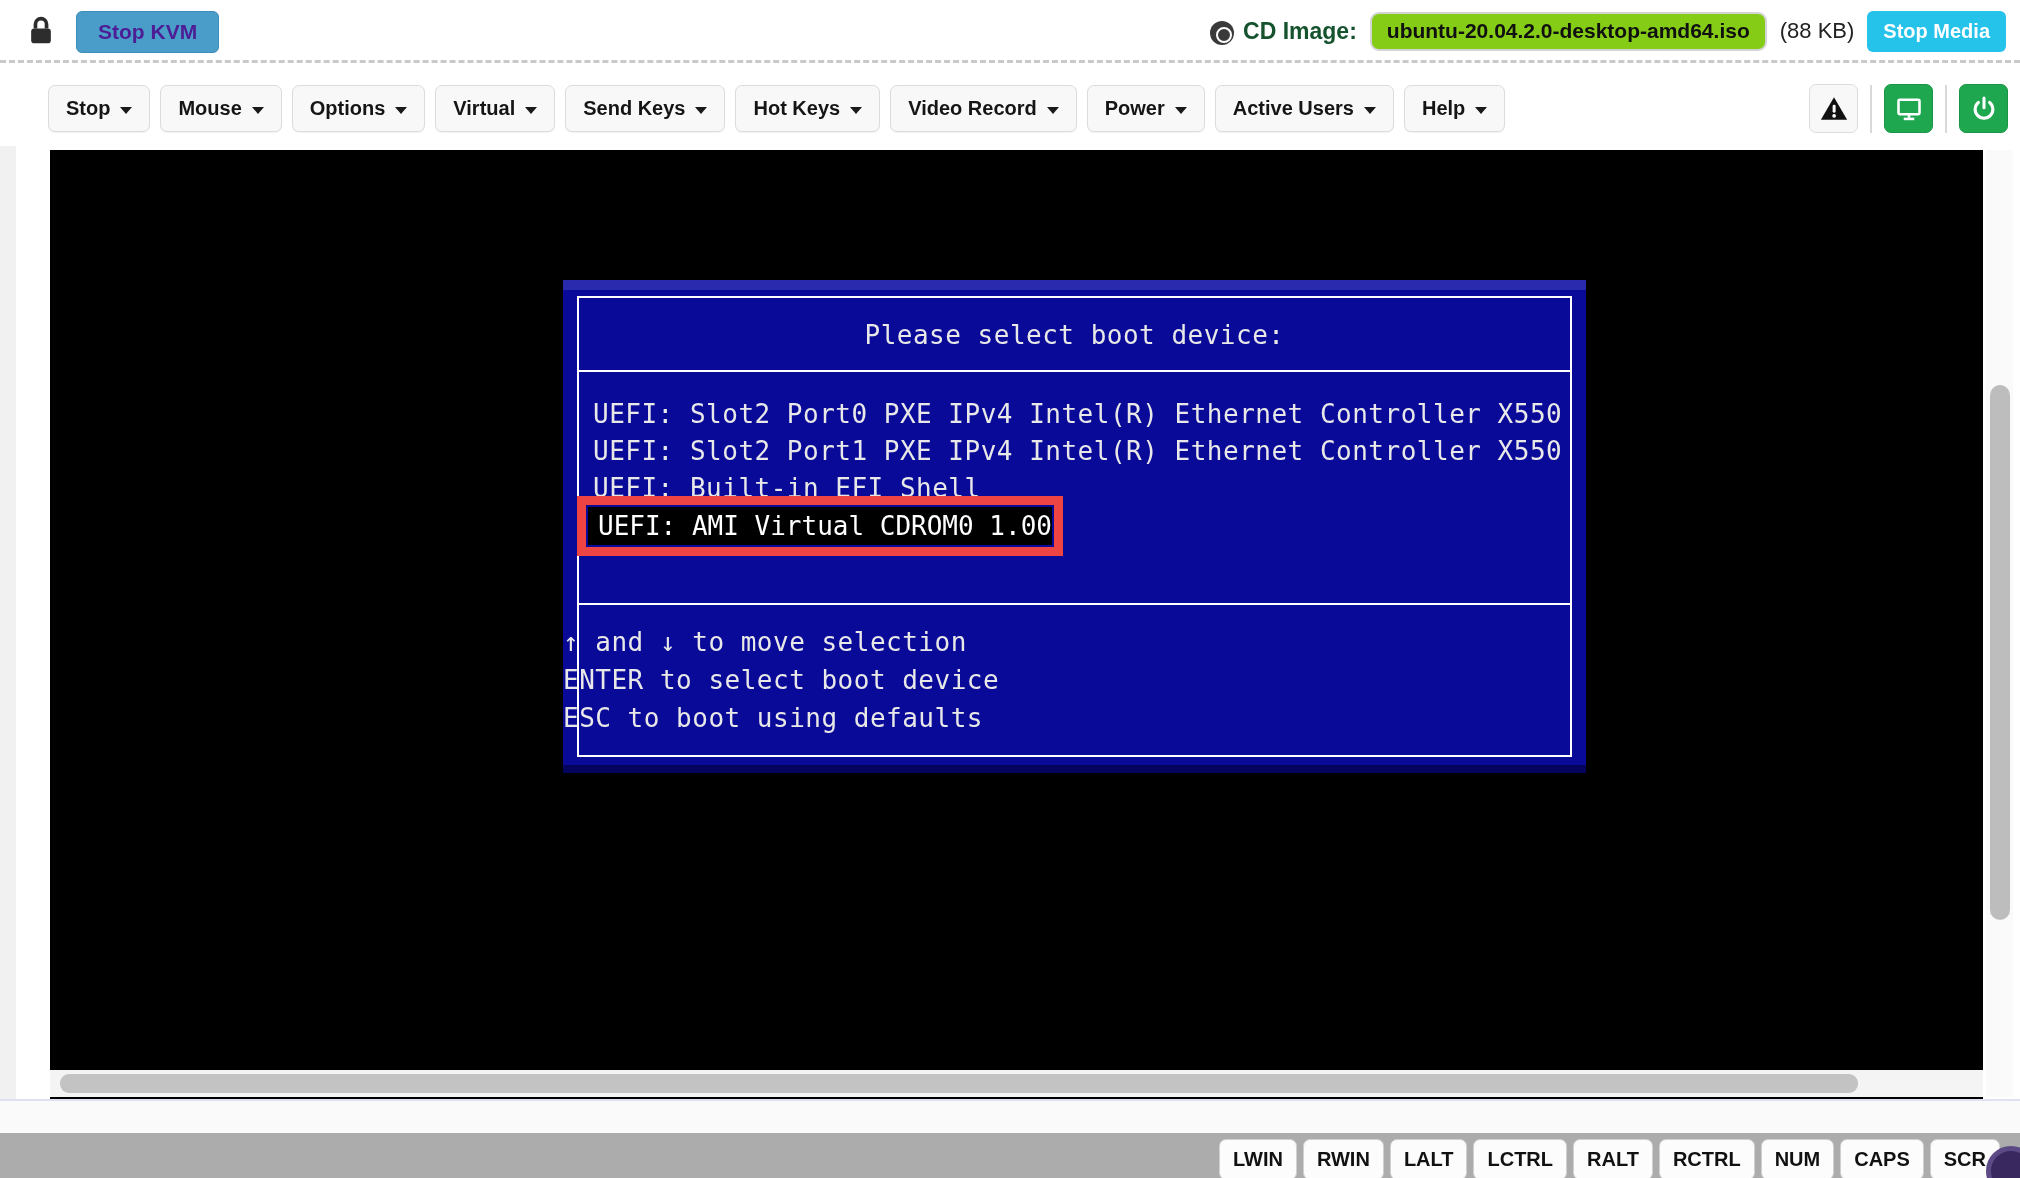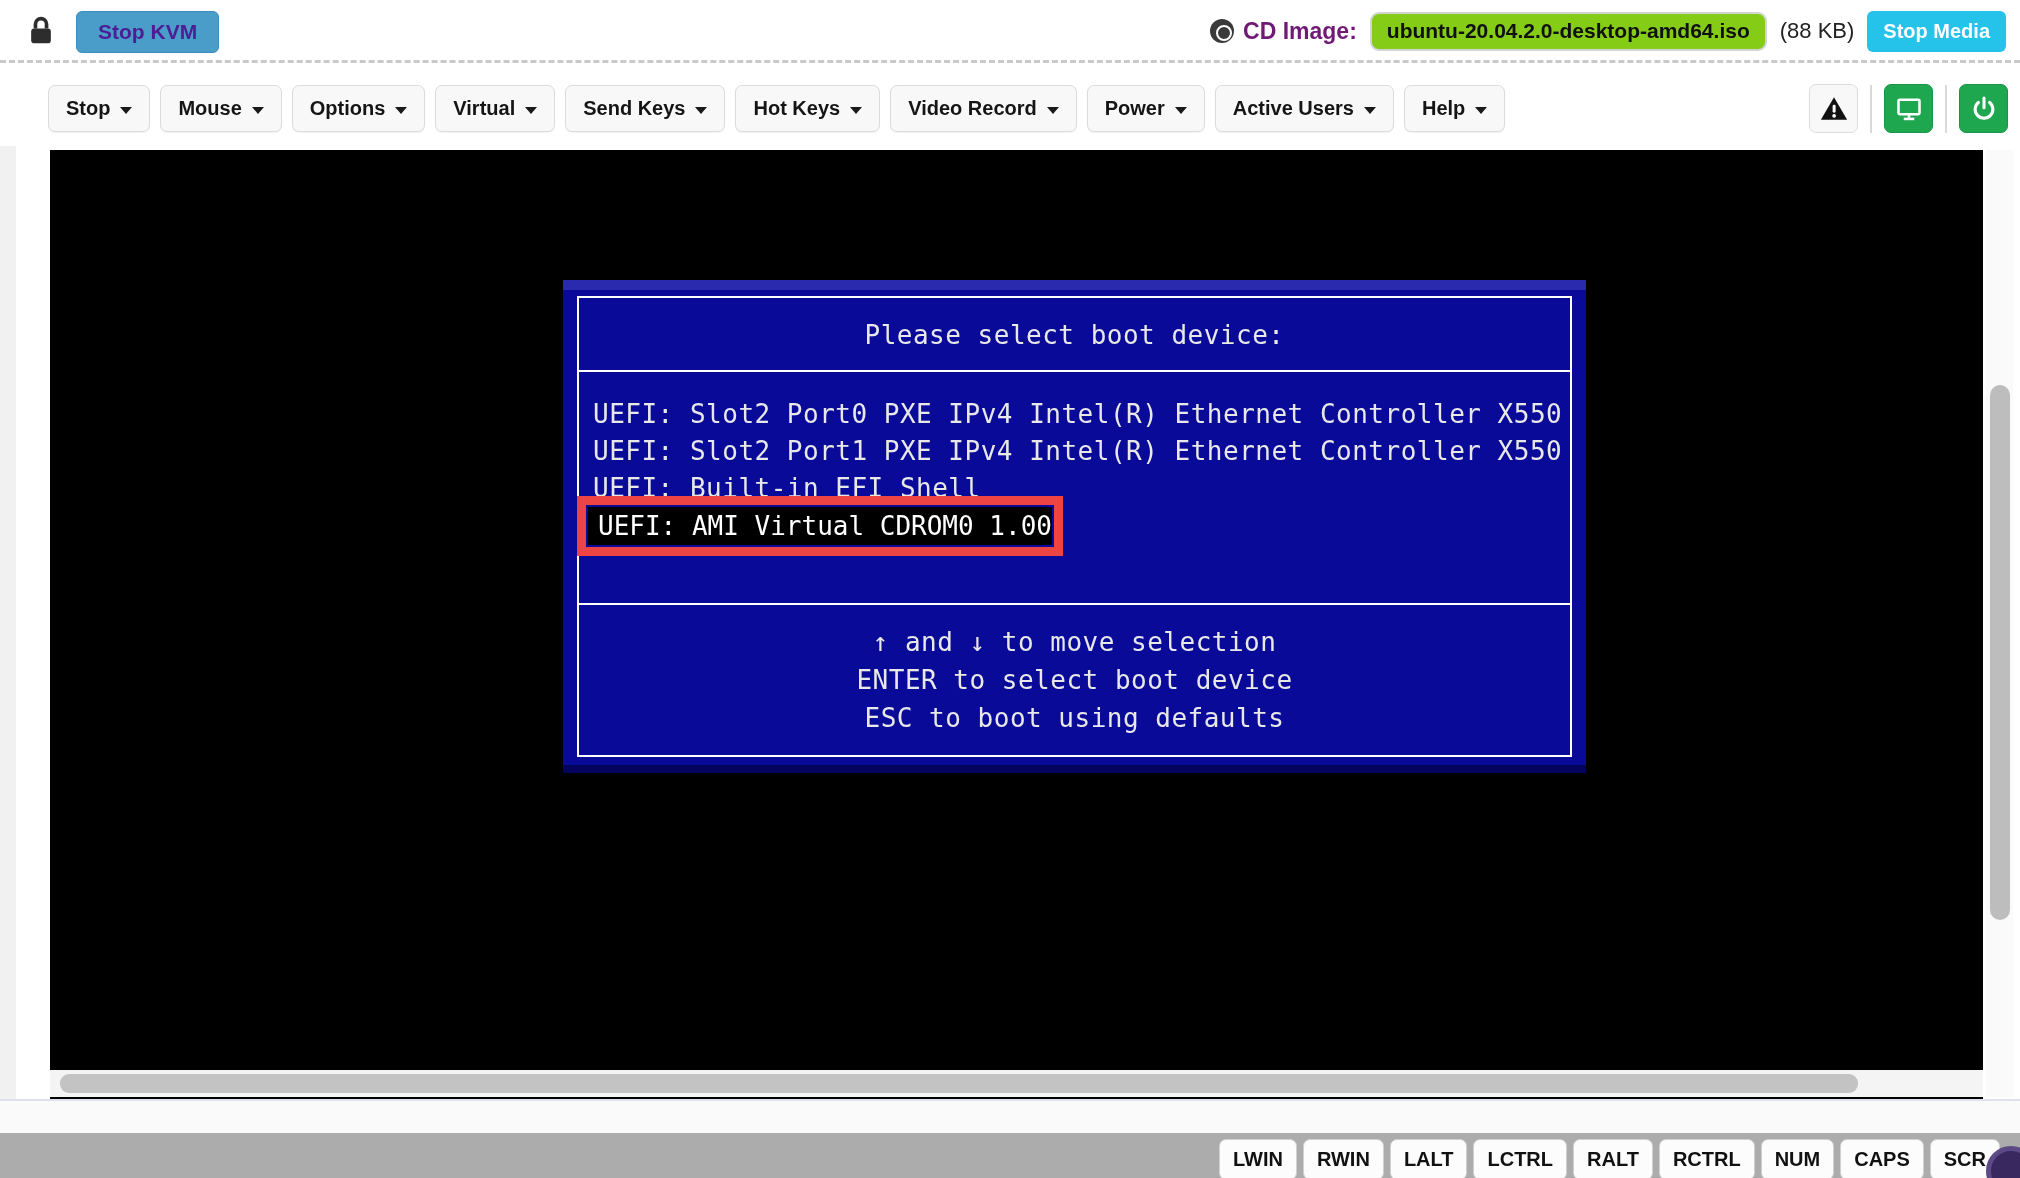--- a/index.html
+++ b/index.html
@@ -11,21 +11,21 @@
 
   
   .top-bar { position:absolute; left:0; top:0; width:100%; height:62px; background:#fff; }
   .lock { position:absolute; left:26px; top:15px; width:30px; height:32px; }
   .btn-stop-kvm {
     position:absolute; left:76px; top:11px; height:42px; padding:0 21px;
     background:#4A9CC9; border:1px solid #3E8DBA; border-radius:6px;
     color:#4c1d95; font-weight:700; font-size:21px; cursor:pointer;
   }
   .top-right { position:absolute; right:14px; top:0; height:62px; display:flex; align-items:center; gap:13px; }
-  .cd-label { display:flex; align-items:center; gap:9px; font-size:23px; font-weight:600; color:#701a75; }
+  .cd-label { display:flex; align-items:flex-end; gap:9px; font-size:23px; font-weight:600; color:#14532d; }
   .disc { width:24px; height:24px; border-radius:50%; background:#3a3a3a; position:relative; }
   .disc::after { content:""; position:absolute; left:6px; top:6px; width:12px; height:12px;
     border:2.5px solid #fff; border-radius:50%; }
   .iso-box {
     height:39px; display:flex; align-items:center; padding:0 15px;
     background:#84cc16; border:2px solid #d4d4d4; border-radius:9px;
     font-size:21px; font-weight:700; color:#101010; white-space:nowrap;
   }
   .iso-size { font-size:22px; color:#222; white-space:nowrap; }
   .btn-stop-media {
@@ -73,21 +73,21 @@
   .bios-spacer { height:40px; }
   .red-box {
     position:absolute; left:14px; top:216px; width:486px; height:60px;
     border:9px solid #ef4444; background:#0A0A99; padding:2px;
   }
   .sel-row {
     width:100%; height:100%; background:#000; color:#fff;
     font-size:26px; letter-spacing:0; display:flex; align-items:center;
     padding-left:10px; white-space:nowrap;
   }
-  .bios-help { position:absolute; top:343px; left:0; width:100%; text-align:center; font-size:26px; line-height:38px; }
+  .bios-help { position:absolute; top:343px; left:0; width:100%; font-size:26px; line-height:38px; }
 
   
   .bios-title { top:40px; }
 
   
   .vsb-track { position:absolute; left:1986px; top:150px; width:27px; height:947px; background:#fafafa; }
   .vsb-thumb { position:absolute; left:1990px; top:385px; width:20px; height:535px; background:#bdbdbd; border-radius:10px; }
   .hsb-track { position:absolute; left:50px; top:1070px; width:1933px; height:27px; background:#f4f4f4; }
   .hsb-thumb { position:absolute; left:60px; top:1074px; width:1798px; height:19px; background:#c3c3c3; border-radius:9px; }
 

